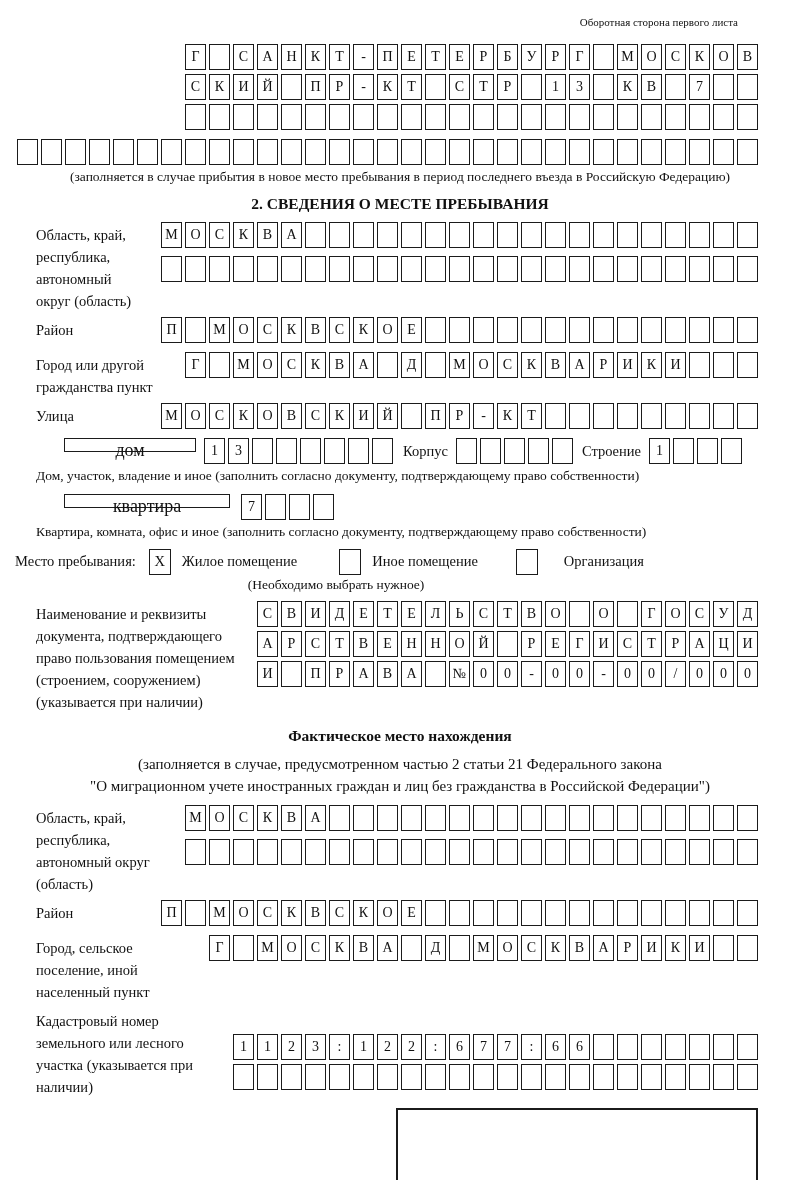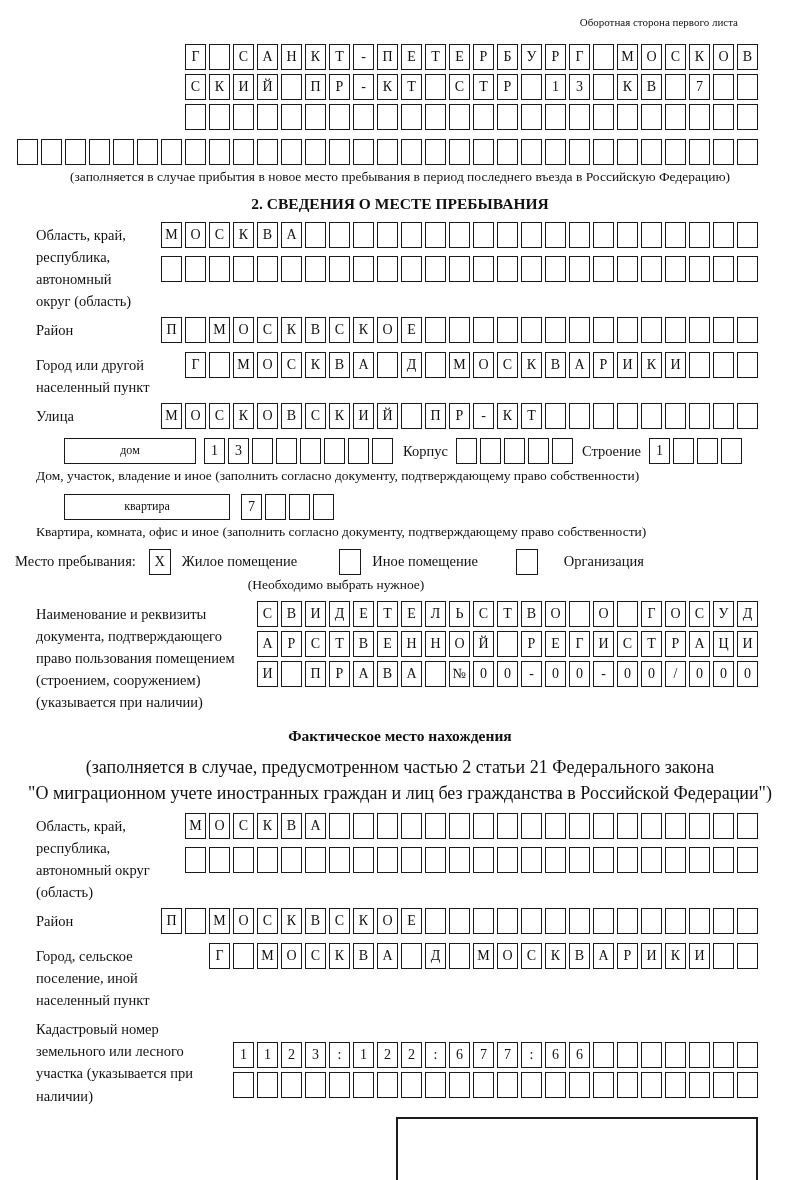--- a/index.html
+++ b/index.html
@@ -28,36 +28,36 @@
 
   .fullrow { display:flex; justify-content:flex-end; padding:0 42px 0 6px; margin-top:1px; }
 
   .caption { font-size:13.5px; line-height:1.35; }
   .caption.center { text-align:center; margin:3px 0 9px; }
   .caption.left { margin:2px 0 8px 36px; }
 
   .sec-title { text-align:center; font-weight:bold; font-size:15.5px; margin:7px 0 9px; }
 
   .widebox {
-    border:1.7px solid #1b1b1b; height:26px; flex-shrink:0;
-    font-size:12px; text-align:center; line-height:23px; background:#fff;
+    border:1.7px solid #1b1b1b; height:14px; flex-shrink:0;
+    font-size:18px; text-align:center; line-height:23px; background:#fff;
   }
   .inline-row { display:flex; align-items:flex-start; padding-left:64px; margin-bottom:3px; }
   .inline-row .cells { display:flex; }
   .inline-label { font-size:14.5px; line-height:26px; white-space:nowrap; }
 
   .check-row { display:flex; align-items:center; padding-left:15px; margin:8px 0 2px; }
   .check-row .txt { font-size:14.5px; white-space:nowrap; }
   .checkbox {
     width:22px; height:26px; border:1.7px solid #1b1b1b; flex-shrink:0;
     font-size:14.5px; line-height:23px; text-align:center; background:#fff;
   }
   .choose-caption { font-size:13.5px; width:600px; text-align:center; margin:2px 0 8px 36px; }
 
-  .subtitle { text-align:center; font-size:18px; line-height:1.45; }
+  .subtitle { text-align:center; font-size:15px; line-height:1.45; }
 
   .stamp-wrap { width:402px; margin:10px 42px 0 auto; text-align:center; }
   .stamp-box { width:362px; height:177px; border:2px solid #1b1b1b; margin-left:auto; margin-right:0; background:#fff; }
 </style>
 </head>
 <body>
 
 <div class="header-note">Оборотная сторона первого листа</div>
 
 <div class="section" style="margin-top:16px;">
@@ -271,21 +271,21 @@
           <span class="cell"></span>
           <span class="cell"></span>
           <span class="cell"></span>
           <span class="cell"></span>
           <span class="cell"></span>
         </div>
     </div>
   </div>
 
   <div class="frow">
-    <div class="flabel" style="width:138px;">Город или другой населенный пункт</div>
+    <div class="flabel" style="width:138px;">Город или другой гражданства пункт</div>
     <div class="fcells">
       <div class="cellrow">
           <span class="cell">Г</span>
           <span class="cell"></span>
           <span class="cell">М</span>
           <span class="cell">О</span>
           <span class="cell">С</span>
           <span class="cell">К</span>
           <span class="cell">В</span>
           <span class="cell">А</span>

